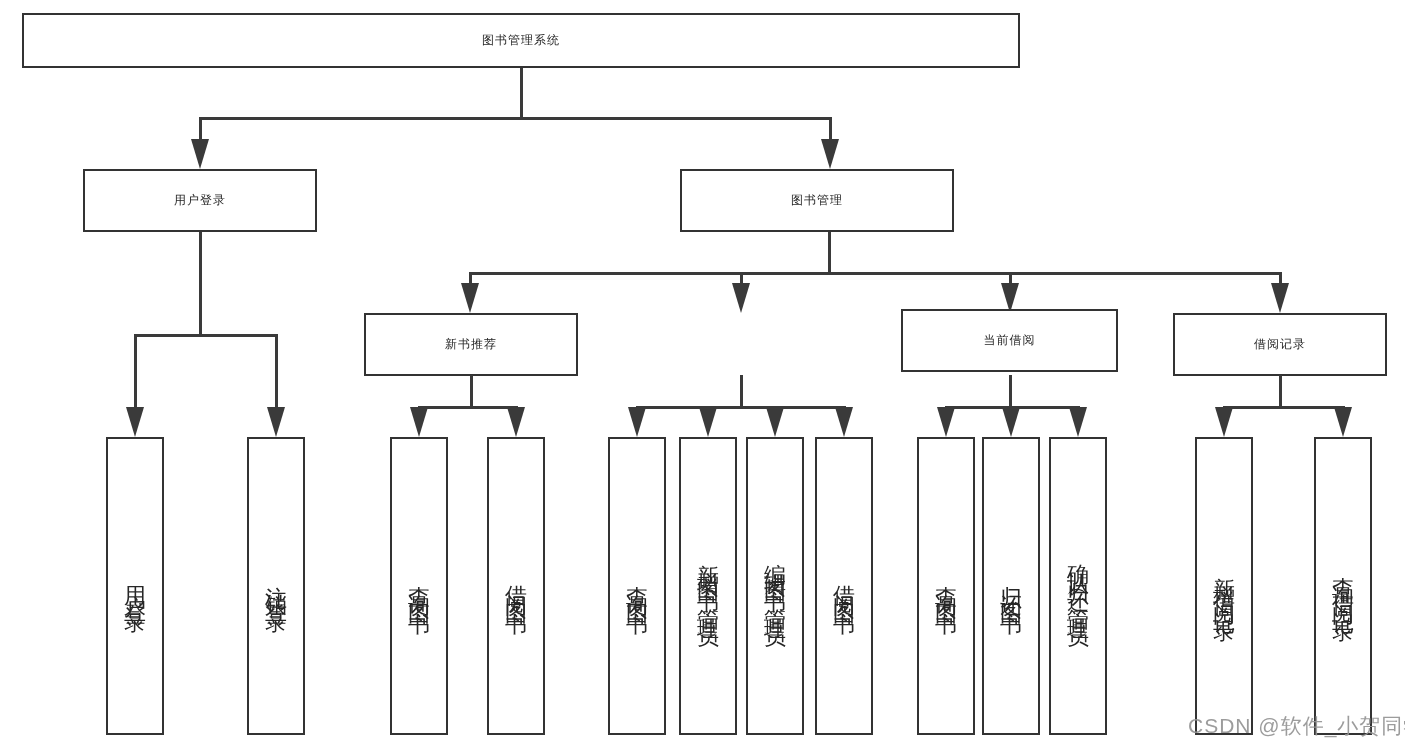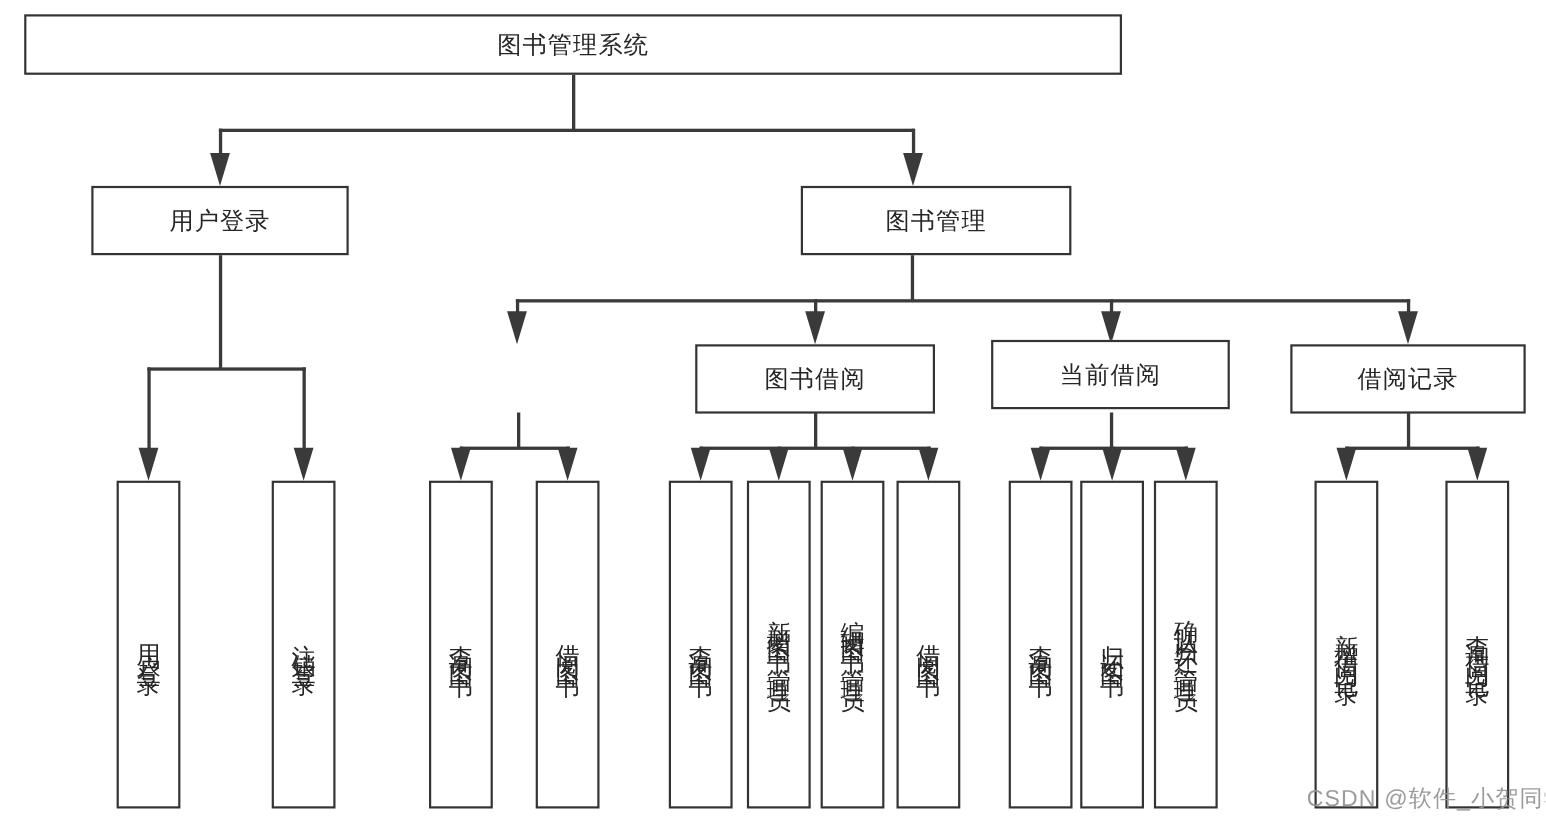--- a/index.html
+++ b/index.html
@@ -19,21 +19,21 @@
   .box {
     position: absolute;
     box-sizing: border-box;
     border: 2.5px solid #333333;
     background: #ffffff;
     display: flex;
     align-items: center;
     justify-content: center;
   }
   .hlbl {
-    font-size: 22px;
+    font-size: 12px;
     color: #262626;
     letter-spacing: 1px;
     white-space: nowrap;
   }
   .vlbl {
     writing-mode: vertical-rl;
     text-orientation: mixed;
     font-size: 22px;
     letter-spacing: 9px;
     line-height: 1;
@@ -81,21 +81,21 @@
   <div class="vline" style="left:520px;top:68px;height:50px"></div>
   <div class="hline" style="left:199px;top:117px;width:632px"></div>
   <div class="vline" style="left:199px;top:117px;height:38px"></div>
   <div class="arrowhead" style="left:191px;top:139px"></div>
   <div class="vline" style="left:829px;top:117px;height:38px"></div>
   <div class="arrowhead" style="left:821px;top:139px"></div>
 
   <div class="box" style="left:83px;top:169px;width:234px;height:63px">
     <span class="hlbl">用户登录</span>
   </div>
-  <div class="box" style="left:728px;top:169px;width:246px;height:63px">
+  <div class="box" style="left:680px;top:169px;width:274px;height:63px">
     <span class="hlbl">图书管理</span>
   </div>
 
   <div class="vline" style="left:199px;top:232px;height:103px"></div>
   <div class="hline" style="left:134px;top:334px;width:144px"></div>
   <div class="vline" style="left:134px;top:334px;height:93px"></div>
   <div class="arrowhead" style="left:126px;top:407px"></div>
   <div class="vline" style="left:275px;top:334px;height:93px"></div>
   <div class="arrowhead" style="left:267px;top:407px"></div>
 
@@ -103,22 +103,22 @@
   <div class="hline" style="left:469px;top:272px;width:813px"></div>
   <div class="vline" style="left:469px;top:272px;height:32px"></div>
   <div class="arrowhead" style="left:461px;top:283px"></div>
   <div class="vline" style="left:740px;top:272px;height:32px"></div>
   <div class="arrowhead" style="left:732px;top:283px"></div>
   <div class="vline" style="left:1009px;top:272px;height:32px"></div>
   <div class="arrowhead" style="left:1001px;top:283px"></div>
   <div class="vline" style="left:1279px;top:272px;height:32px"></div>
   <div class="arrowhead" style="left:1271px;top:283px"></div>
 
-  <div class="box" style="left:632px;top:313px;width:218px;height:63px">
-    <span class="hlbl">图书借阅</span>
+  <div class="box" style="left:364px;top:313px;width:214px;height:63px">
+    <span class="hlbl">新书推荐</span>
   </div>
   <div class="box" style="left:901px;top:309px;width:217px;height:63px">
     <span class="hlbl">当前借阅</span>
   </div>
   <div class="box" style="left:1173px;top:313px;width:214px;height:63px">
     <span class="hlbl">借阅记录</span>
   </div>
 
   <div class="vline" style="left:470px;top:375px;height:32px"></div>
   <div class="hline" style="left:418px;top:406px;width:100px"></div>

